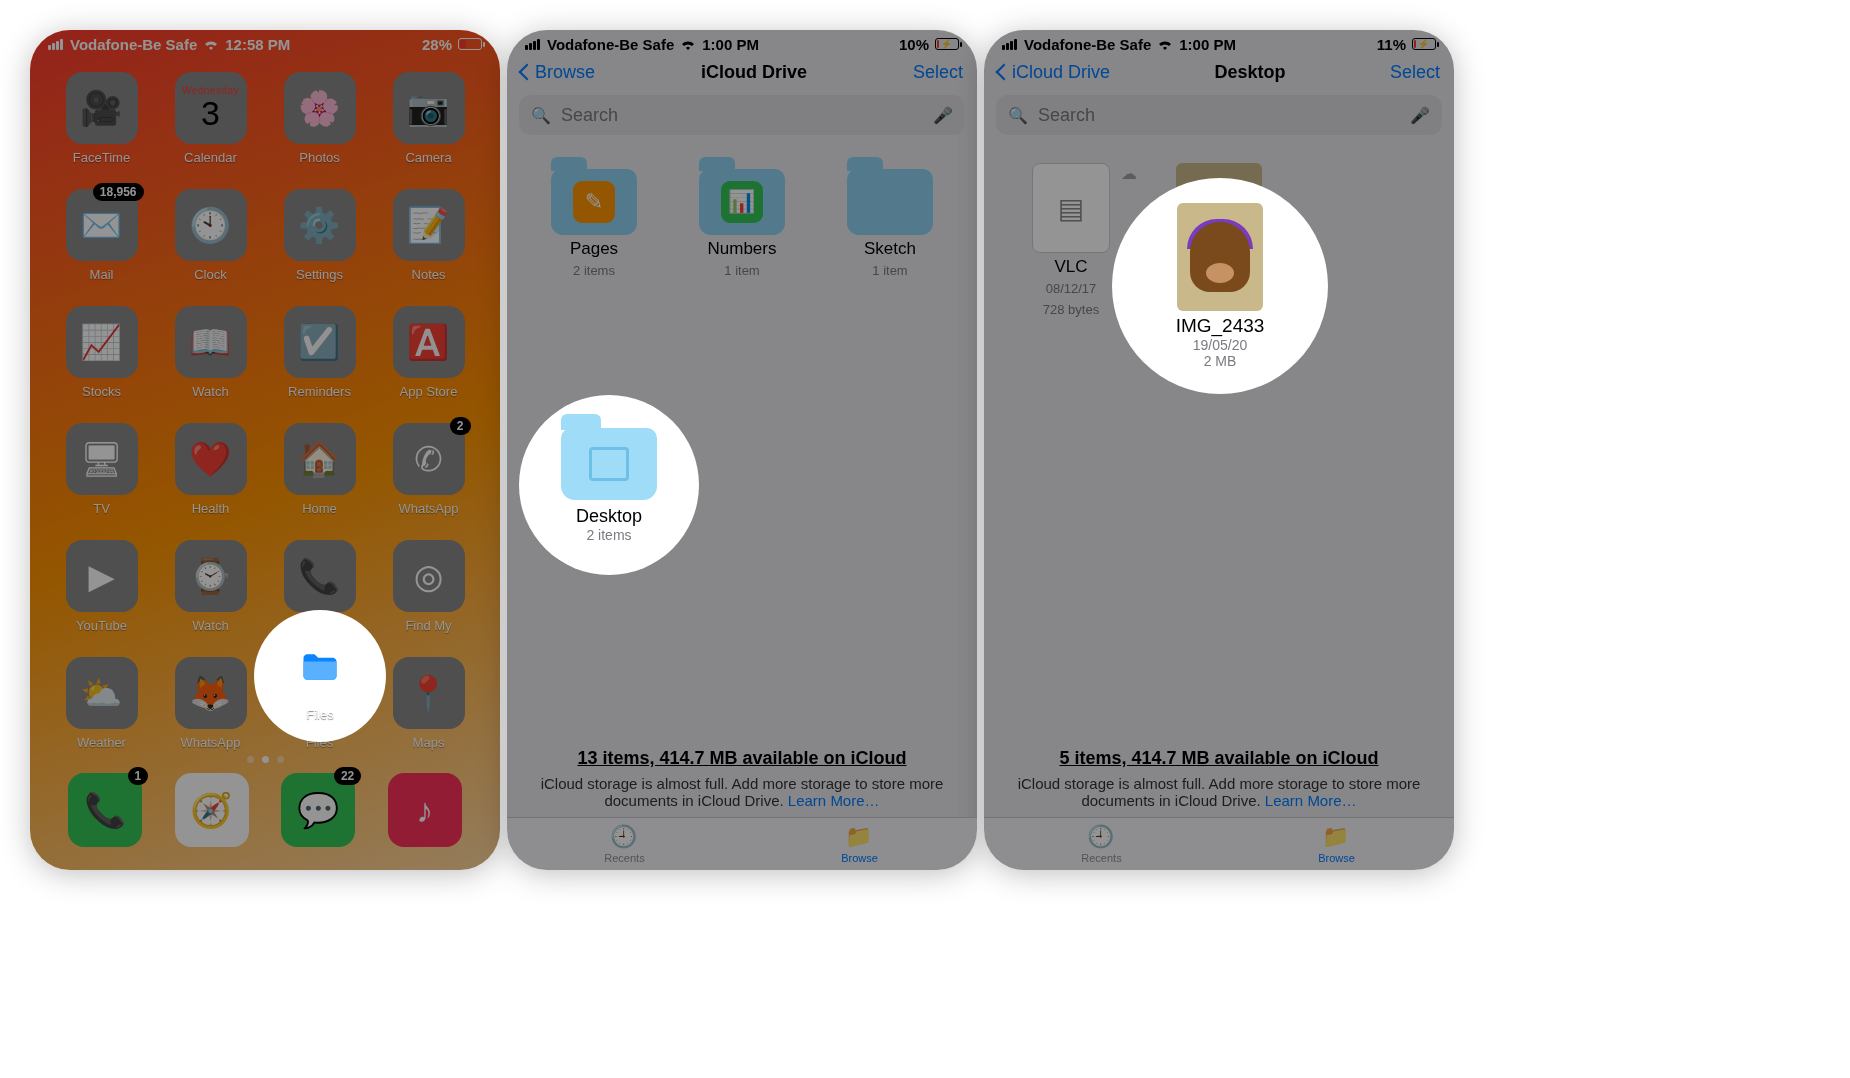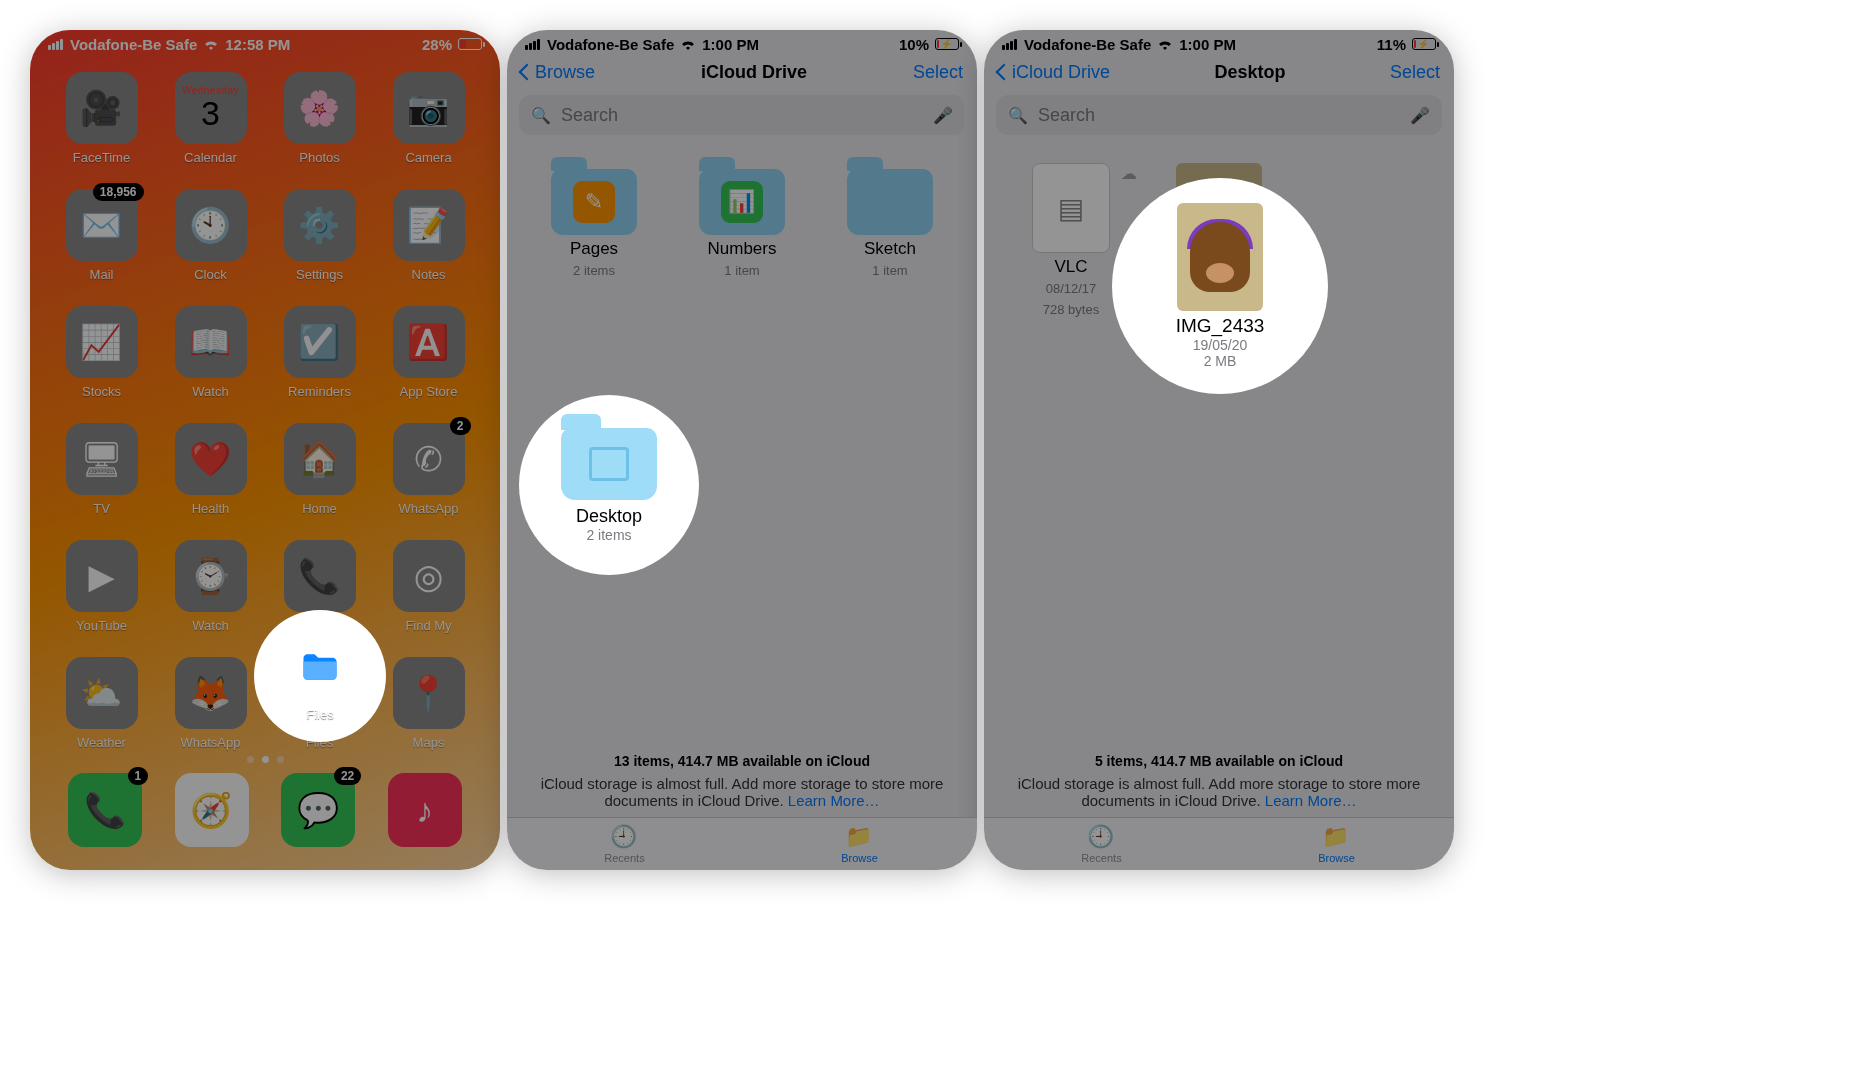--- a/index.html
+++ b/index.html
@@ -48,21 +48,21 @@
   .search .mic { margin-left:auto; }
   .file-grid { display:grid; grid-template-columns: repeat(3,1fr); gap: 20px 6px; padding: 10px 16px 0; }
   .file-item { display:flex; flex-direction:column; align-items:center; gap:4px; text-align:center; }
   .file-item .folder { width:86px; height:66px; background:#8fd2f2; border-radius:10px 10px 12px 12px; position:relative; margin-top:14px; }
   .file-item .folder::before { content:""; position:absolute; top:-12px; left:0; width:36px; height:14px; background:#8fd2f2; border-radius:6px 6px 0 0; }
   .file-item .folder .inner { position:absolute; left:50%; top:50%; transform:translate(-50%,-50%); width:42px; height:42px; border-radius:9px; display:flex; align-items:center; justify-content:center; font-size:22px; color:#fff; }
   .file-item .fname { font-size:17px; color:#000; }
   .file-item .fmeta { font-size:13px; color:#7a7a80; line-height:1.3; }
 
   .footer { position:absolute; left:0; right:0; bottom:0; }
-  .summary { text-align:center; padding: 2px 14px; font-size:14px; font-weight:700; color:#000; }
+  .summary { text-align:center; padding: 2px 14px; font-size:18px; font-weight:700; color:#000;text-decoration:underline; }
   .storage-msg { text-align:center; padding: 4px 24px 8px; font-size:15px; color:#333; }
   .storage-msg a { color:#007aff; text-decoration:none; }
   .tab-bar { display:flex; border-top:1px solid #c8c8cd; background:#f5f5f8; }
   .tab { flex:1; display:flex; flex-direction:column; align-items:center; padding:6px 0; gap:2px; font-size:11px; color:#8e8e93; }
   .tab.active { color:#007aff; }
   .tab .ticon { font-size:22px; }
 
   
   .circle-hl { position:absolute; border-radius:50%; background:#fff; z-index:40; display:flex; flex-direction:column; align-items:center; justify-content:center; }
 

